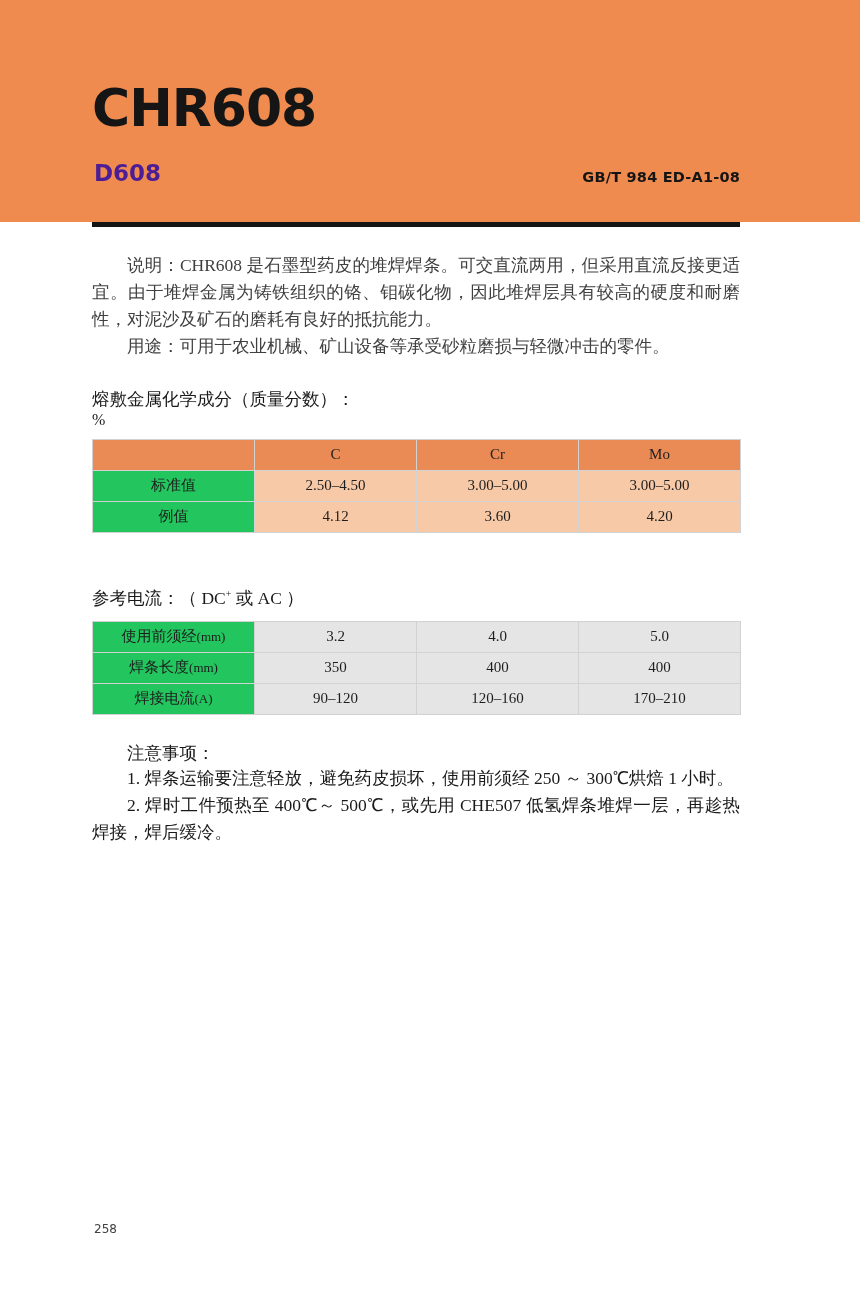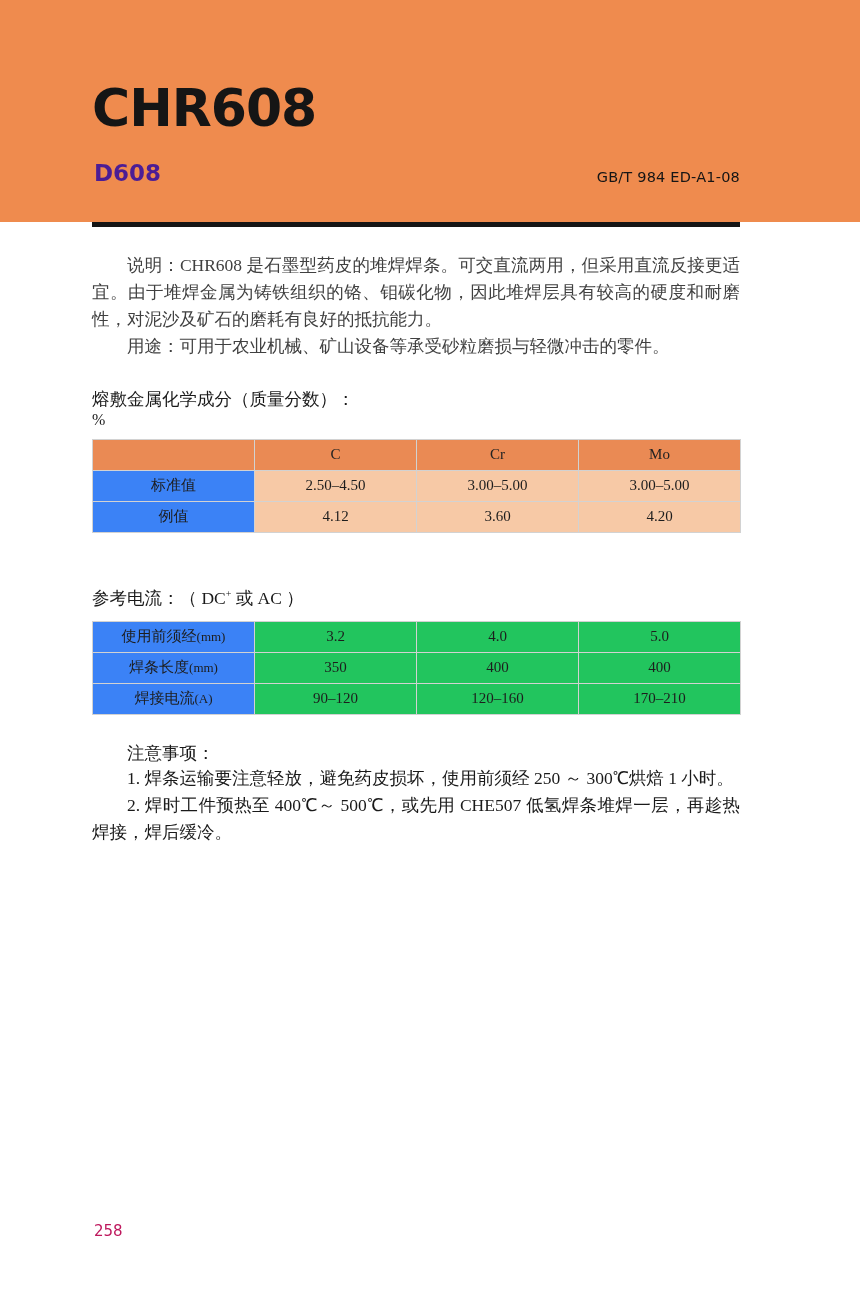--- a/index.html
+++ b/index.html
@@ -51,21 +51,21 @@
     font-weight: bold;
     font-size: 23px;
     color: #4c1d95;
     line-height: 1;
   }
   .standard-code {
     position: absolute;
     right: 0;
     top: 170px;
     font-family: "DejaVu Sans", sans-serif;
-    font-weight: normal;
+    font-weight: bold;
     font-size: 14.5px;
     letter-spacing: 0.2px;
     color: #151515;
     line-height: 1;
     margin-left: 15px;
   }
 
   
   .top-rule {
     position: absolute;
@@ -132,31 +132,31 @@
   }
   table.data thead th {
     background: #ea8a54;
     color: #222;
   }
   table.data tbody td {
     background: #f7c9a6;
     color: #1d1d1d;
   }
   table.data tbody td.rowhead {
-    background: #3b82f6;
+    background: #22c55e;
   }
   table.data thead th.corner {
     background: #ea8a54;
   }
 
   table.current td.rowhead {
     background: #f0ab7c;
   }
   table.current td.val {
-    background: #22c55e;
+    background: #e5e5e5;
   }
 
   .sup {
     font-size: 10px;
     vertical-align: super;
   }
   .small-unit {
     font-size: 13px;
     text-align: center;
   }
@@ -172,22 +172,22 @@
     line-height: 1.55;
     text-indent: 2em;
     text-align: justify;
   }
 
   .page-number {
     position: absolute;
     left: 94px;
     top: 1222px;
     font-family: "DejaVu Sans", sans-serif;
-    font-size: 15px;
-    color: #be185d;
+    font-size: 12px;
+    color: #404040;
   }
 </style>
 </head>
 <body>
 
 <div class="header-band">
   <div class="header-inner">
     <div class="product-code">CHR608</div>
     <div class="product-sub">D608</div>
     <div class="standard-code">GB/T 984 ED-A1-08</div>

